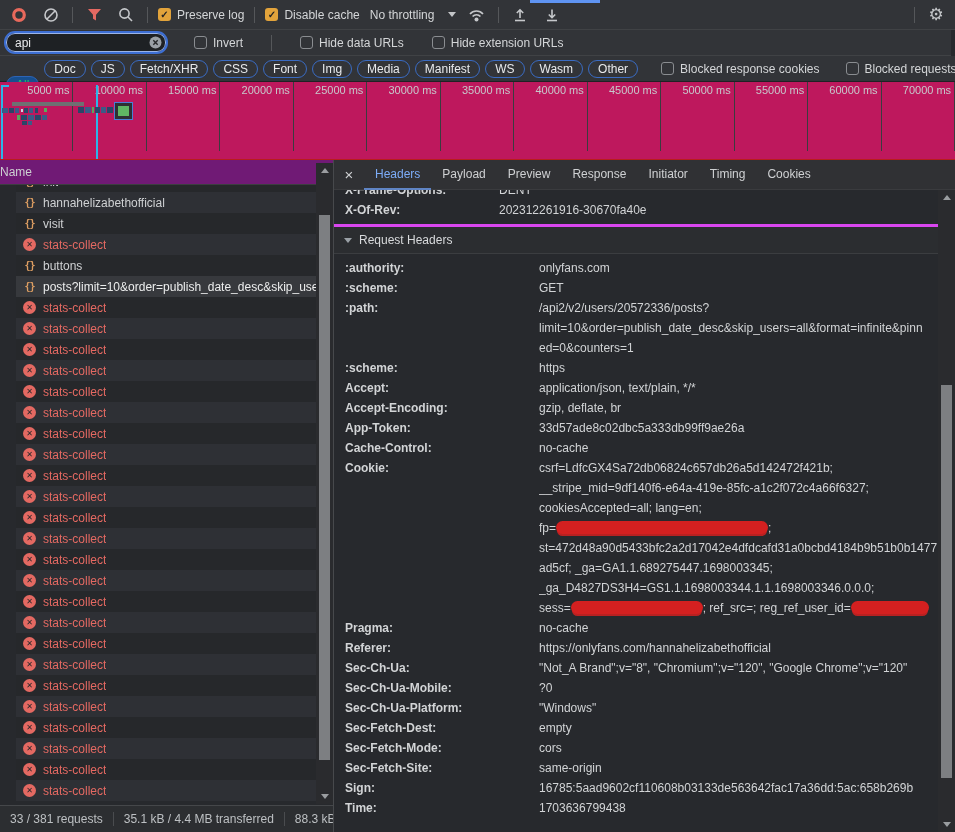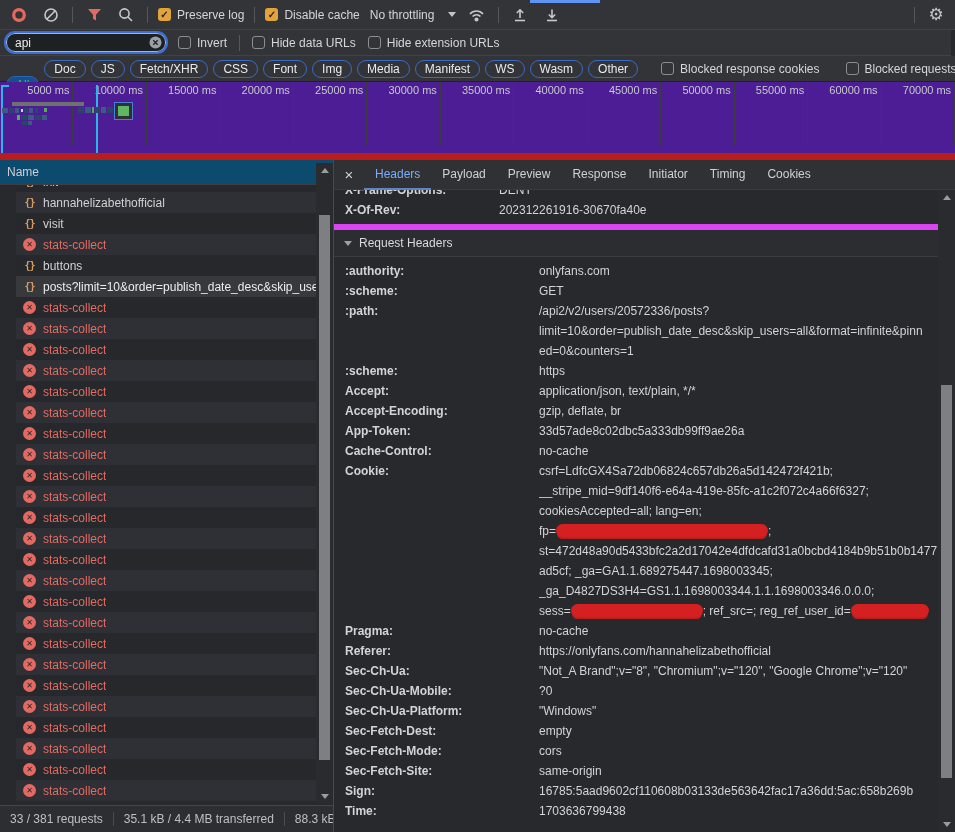--- a/index.html
+++ b/index.html
@@ -23,44 +23,44 @@
   .box{width:13px;height:13px;border-radius:3px;flex:0 0 auto;display:flex;align-items:center;justify-content:center;}
   .box.on{background:var(--orange);color:#1f2023;font-size:10px;font-weight:bold;}
   .box.off{border:1.5px solid #8a8d91;background:transparent;}
   .ddl{display:flex;align-items:center;gap:14px;white-space:nowrap;cursor:pointer;}
   .caret{width:0;height:0;border-left:4px solid transparent;border-right:4px solid transparent;border-top:5px solid #c3c5c8;}
   .gear{font-size:17px;color:#c3c5c8;line-height:1;}
   .spacer{flex:1;}
   .bluestrip{position:absolute;left:530px;top:0;width:70px;height:3px;background:#5f94f2;}
   
   .tr2{position:absolute;top:30px;left:0;right:4px;height:26px;background:var(--tb);
-    display:flex;align-items:center;gap:12px;padding:0 6px;border-bottom:1px solid #404245;}
+    display:flex;align-items:center;gap:28px;padding:0 6px;border-bottom:1px solid #404245;}
   .finput{position:relative;width:160px;height:19px;flex:0 0 auto;}
   .finput input{width:100%;height:100%;background:#1e2124;border:1px solid #9ab4e8;outline:2px solid #3d6fd4;
     border-radius:9px;color:#e8eaec;font:12px "Liberation Sans",sans-serif;padding:0 20px 0 8px;}
   .clear-x{position:absolute;right:4px;top:3px;}
   
   .tr3{position:absolute;top:56px;left:0;right:0;height:26px;background:var(--tb);
     display:flex;align-items:center;gap:5px;padding:0 6px;border-bottom:1px solid #202124;}
   .pill{height:18px;padding:0 9px;border-radius:9px;border:1px solid var(--pillbd);background:transparent;
     color:#e8eaec;font:12px "Liberation Sans",sans-serif;line-height:16px;cursor:pointer;white-space:nowrap;}
   .pill.active{background:var(--pillbg);border-color:#2d64b5;color:#22c55e;margin-top:32px;}
   .tr3 .chk{margin-left:10px;}
   
-  .overview{position:absolute;top:82px;left:0;right:0;height:78px;background:#4c1d95;overflow:hidden;border-bottom:7px solid #b91c1c;}
+  .overview{position:absolute;top:82px;left:0;right:0;height:78px;background:#be185d;overflow:hidden;border-bottom:1px solid #b91c1c;}
   .cols{position:absolute;inset:0 0 8px 0;display:flex;}
   .col{flex:1;border-right:1px solid #3a3c3f;text-align:right;padding:2px 3px 0 0;color:#c7c9cc;font-size:11px;white-space:nowrap;overflow:hidden;}
   .bars{position:absolute;inset:0;}
   .bar{position:absolute;}
   
   .main{position:absolute;top:160px;left:0;right:0;bottom:0;display:flex;}
   .left{position:relative;width:334px;flex:0 0 auto;border-right:1px solid var(--bd);background:var(--bg);}
   .right{position:relative;flex:1;background:var(--bg);overflow:hidden;}
   
-  .nhead{height:25px;line-height:25px;padding-left:7px;background:#0c4a6e;border-bottom:1px solid var(--bd2);color:#cdd0d2;}
+  .nhead{height:25px;line-height:25px;padding-left:0;background:#701a75;border-bottom:1px solid var(--bd2);color:#cdd0d2;}
   .rows-clip{position:absolute;top:25px;left:0;right:0;bottom:27px;overflow:hidden;}
   .rows{margin-top:-14px;margin-left:16px;}
   .lrow{height:21px;display:flex;align-items:center;gap:7px;padding-left:7px;white-space:nowrap;overflow:hidden;color:#cfd1d3;cursor:pointer;}
   .lrow:nth-child(odd){background:var(--row-d);}
   .lrow:nth-child(even){background:var(--row-l);}
   .lrow.error{color:var(--red);}
   .lrow.selected{background:#37393d;color:#eceded;}
   .ric{flex:0 0 13px;height:13px;display:flex;align-items:center;justify-content:center;}
   .lrow .ric::before{content:"{}";color:#dd9e62;font:bold 10px "DejaVu Sans Mono",monospace;letter-spacing:-1px;}
   .lrow.error .ric{background:var(--red);border-radius:50%;}
@@ -85,21 +85,21 @@
   .closex{width:30px;text-align:center;font-size:15px;color:#d0d2d4;cursor:pointer;}
   .tab{padding:0 11px;line-height:28px;height:30px;color:#cfd1d3;cursor:pointer;border-bottom:2px solid transparent;}
   .tab.active{color:var(--blue);border-bottom-color:#5f84c4;}
   
   .details{position:absolute;top:30px;left:0;right:0;bottom:0;overflow:hidden;}
   .hrow{display:flex;line-height:20px;}
   .hname{flex:0 0 165px;padding-left:11px;color:#d2d4d6;white-space:nowrap;font-weight:bold;}
   .hval{flex:1;color:#d2d4d6;padding-right:22px;}
   .vline{white-space:nowrap;overflow:hidden;margin-left:40px;}
   .partial{margin-top:-10px;}
-  .revrow{border-bottom:6px solid #d946ef;padding-bottom:4px;}
+  .revrow{border-bottom:3px solid #d946ef;padding-bottom:4px;}
   .sect{display:flex;align-items:center;gap:7px;height:27px;background:#2b2d30;border-bottom:1px solid #3b3d40;padding-left:10px;color:#d8dadc;}
   .tri{width:0;height:0;border-left:4px solid transparent;border-right:4px solid transparent;border-top:5px solid #9aa0a6;}
   .hlist{padding-top:4px;}
   .redact{display:inline-block;height:13px;border-radius:7px;background:var(--redact);vertical-align:-2px;
     box-shadow:0 3px 0 -1px rgba(212,32,32,.85);}
   svg{display:block;}
 </style>
 </head>
 <body>
 

